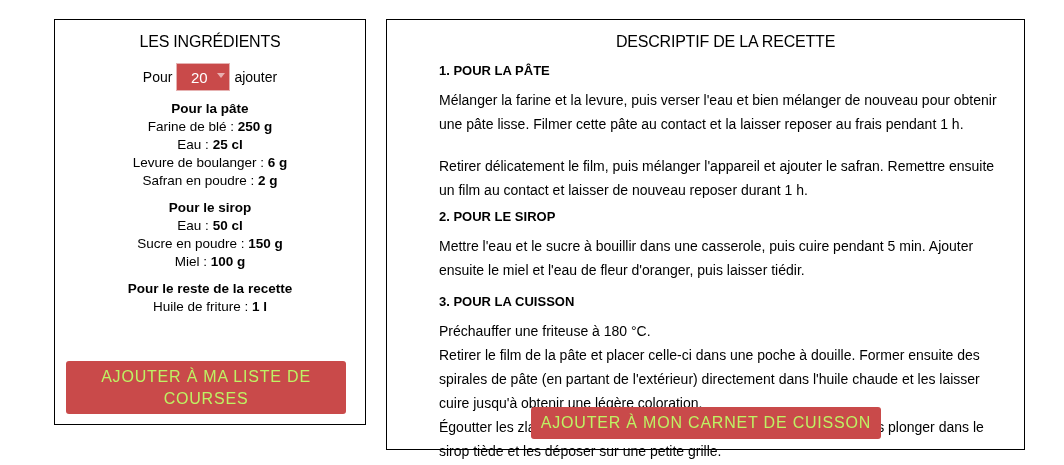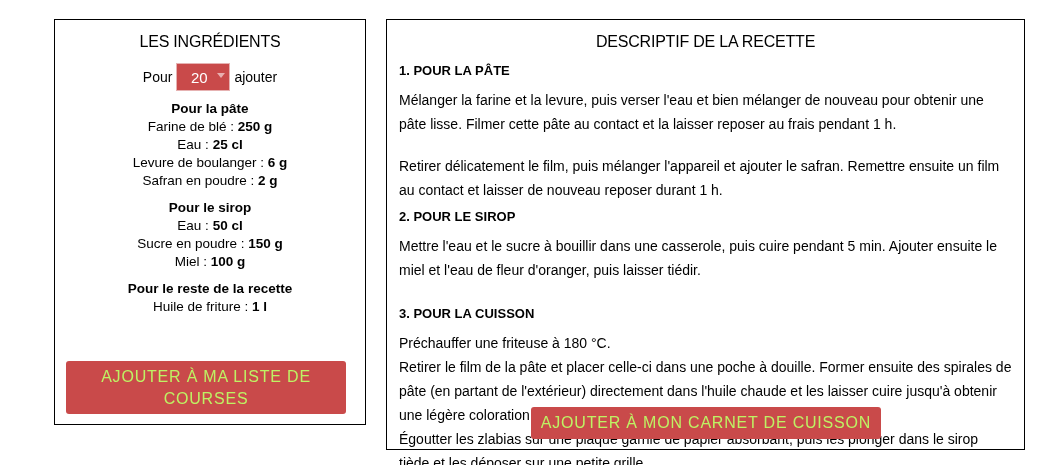--- a/index.html
+++ b/index.html
@@ -1,19 +1,19 @@
 <!DOCTYPE html>
 <html><head>
 <meta charset="utf-8">
 <style>
   html, body { margin:0; padding:0; background:#ffffff; }
   body { width:1064px; height:465px; position:relative; font-family:"Liberation Sans", sans-serif; color:#000; }
   .panel { position:absolute; border:1px solid #000; background:#fff; box-sizing:border-box; }
   #ingredients { left:54px; top:19px; width:312px; height:406px; text-align:center; }
-  #recipe { left:386px; top:19px; width:639px; height:431px; }
+  #recipe { left:386px; top:19px; width:639px; height:431px;padding-left:40px; }
   .panel-title { font-family:"Liberation Sans Narrow","Liberation Sans", sans-serif; font-size:16px; letter-spacing:-0.2px; text-align:center; margin:0; font-weight:normal; }
   #ingredients .panel-title { margin-top:13px; }
   #recipe .panel-title { margin-top:13px; }
   .servings { margin-top:12px; font-size:14px; display:flex; justify-content:center; align-items:center; gap:4px; }
   .select { display:inline-flex; align-items:center; justify-content:center; width:54px; height:28px; background:#c94a4a; border:1px solid #e6b2b2; box-sizing:border-box; color:#fff; font-size:15px; position:relative; font-family:"Liberation Sans Narrow","Liberation Sans", sans-serif; }
   .select .val { margin-right:8px; }
   .select .caret { position:absolute; right:4px; top:9px; width:0; height:0; border-left:4px solid transparent; border-right:4px solid transparent; border-top:5px solid #e8b0b0; }
   .group { margin-top:9px; font-size:13.5px; line-height:18px; }
   .group-title { font-weight:bold; }
   .group .item b { font-weight:bold; }
@@ -63,19 +63,19 @@
 <div class="panel" id="recipe">
   <h2 class="panel-title">DESCRIPTIF DE LA RECETTE</h2>
 
   <div class="step-title" style="margin-top:12px;">1. POUR LA PÂTE</div>
   <p class="step-text" style="margin-top:10px;">Mélanger la farine et la levure, puis verser l'eau et bien mélanger de nouveau pour obtenir une pâte lisse. Filmer cette pâte au contact et la laisser reposer au frais pendant 1 h.</p>
   <p class="step-text" style="margin-top:18px;">Retirer délicatement le film, puis mélanger l'appareil et ajouter le safran. Remettre ensuite un film au contact et laisser de nouveau reposer durant 1 h.</p>
 
   <div class="step-title" style="margin-top:7px;">2. POUR LE SIROP</div>
   <p class="step-text" style="margin-top:10px;">Mettre l'eau et le sucre à bouillir dans une casserole, puis cuire pendant 5 min. Ajouter ensuite le miel et l'eau de fleur d'oranger, puis laisser tiédir.</p>
 
-  <div class="step-title" style="margin-top:24px;">3. POUR LA CUISSON</div>
+  <div class="step-title" style="margin-top:12px;">3. POUR LA CUISSON</div>
   <p class="step-text" style="margin-top:10px;">Préchauffer une friteuse à 180 °C.</p>
   <p class="step-text">Retirer le film de la pâte et placer celle-ci dans une poche à douille. Former ensuite des spirales de pâte (en partant de l'extérieur) directement dans l'huile chaude et les laisser cuire jusqu'à obtenir une légère coloration.</p>
   <p class="step-text">Égoutter les zlabias sur une plaque garnie de papier absorbant, puis les plonger dans le sirop tiède et les déposer sur une petite grille.</p>
 
   <div class="btn" id="add-carnet">AJOUTER À MON CARNET DE CUISSON</div>
 </div>
 
 </body></html>

